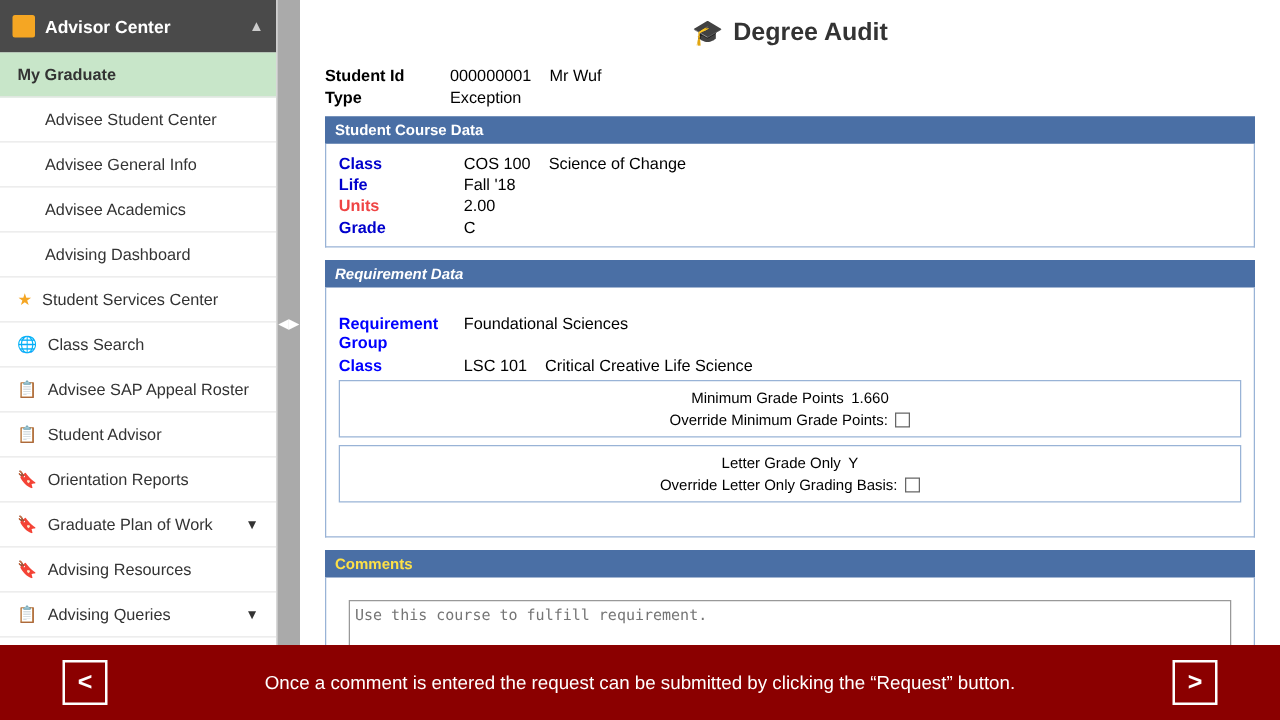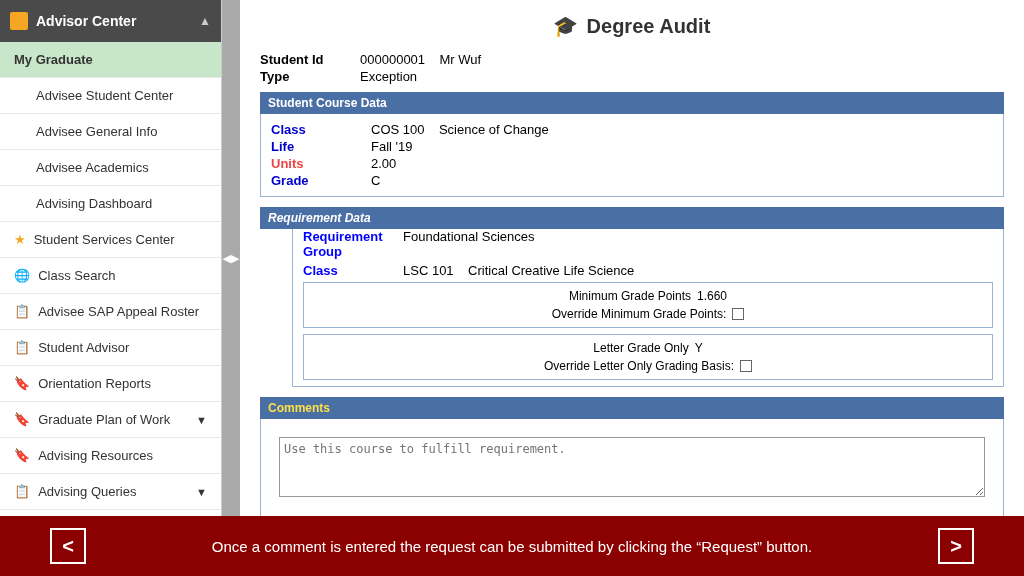--- a/index.html
+++ b/index.html
@@ -20,21 +20,21 @@
     .content-area { flex: 1; padding: 14px 20px; overflow-y: auto; background: #fff; position: relative; }
     .page-title { text-align: center; font-size: 20px; font-weight: bold; color: #333; margin-bottom: 14px; display: flex; align-items: center; justify-content: center; gap: 8px; }
 
     .info-grid { display: grid; grid-template-columns: 90px auto; gap: 2px 10px; margin-bottom: 10px; }
 
     .section-header { background: #4a6fa5; color: #fff; padding: 4px 8px; font-weight: bold; font-size: 12px; margin-bottom: 0; }
     .section-body { border: 1px solid #99b3d6; border-top: none; padding: 8px 10px; margin-bottom: 10px; }
     .section-body .info-grid { margin-bottom: 0; }
 
     .req-header { background: #4a6fa5; color: #fff; padding: 4px 8px; font-weight: bold; font-size: 12px; font-style: italic; }
-    .req-body { border: 1px solid #99b3d6; border-top: none; padding: 0 10px; margin-bottom: 10px; margin-left: 32px; }
+    .req-body { border: 1px solid #99b3d6; border-top: none; padding: 21px 10px; margin-bottom: 10px; }
     .req-row { display: grid; grid-template-columns: 90px auto; gap: 2px 10px; margin-bottom: 4px; }
     .req-label { color: #00f; font-weight: bold; }
 
     .inner-box { border: 1px solid #99b3d6; padding: 6px 10px; margin-bottom: 6px; font-size: 12px; text-align: center; }
     .inner-box-row { display: flex; align-items: center; justify-content: center; gap: 6px; }
     .checkbox-small { width: 12px; height: 12px; border: 1px solid #666; display: inline-block; background: #fff; }
 
     .comments-header { background: #4a6fa5; color: #fde047; padding: 4px 8px; font-weight: bold; font-size: 12px; }
     .comments-body { border: 1px solid #99b3d6; border-top: none; padding: 18px; margin-bottom: 10px; }
     .comments-textarea { width: 100%; height: 60px; border: 1px solid #999; padding: 4px; font-size: 12px; resize: vertical; }
@@ -135,21 +135,21 @@
     </div>
     <div class="section-body">
       <div class="info-grid">
         <span style="font-weight:bold;color:#00c;">Class</span>
         <span>
           <span>COS 100</span>
           &nbsp;&nbsp;
           <span>Science of Change</span>
         </span>
         <span style="font-weight:bold;color:#00c;">Life</span>
-        <span>Fall '19</span>
+        <span>Fall '18</span>
         <span style="font-weight:bold;color:#ef4444;">Units</span>
         <span>2.00</span>
         <span style="font-weight:bold;color:#00c;">Grade</span>
         <span>C</span>
       </div>
     </div>
 
     <div class="req-header">
       <span>Requirement Data</span>
     </div>

